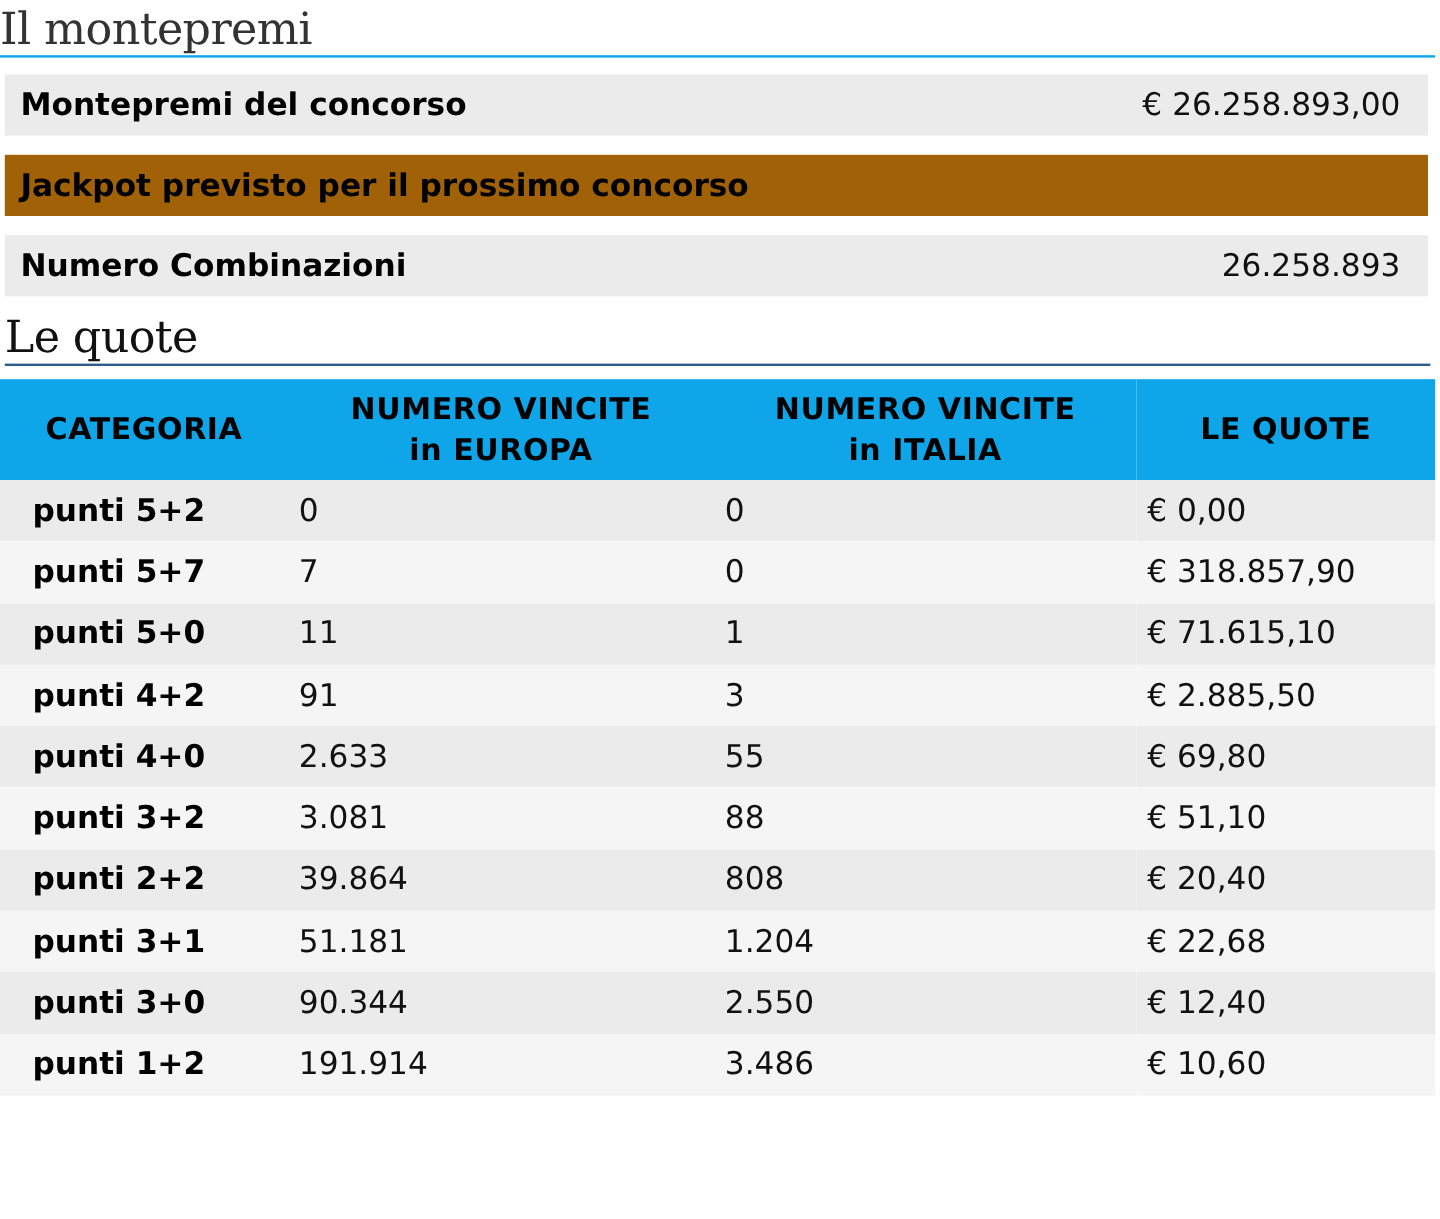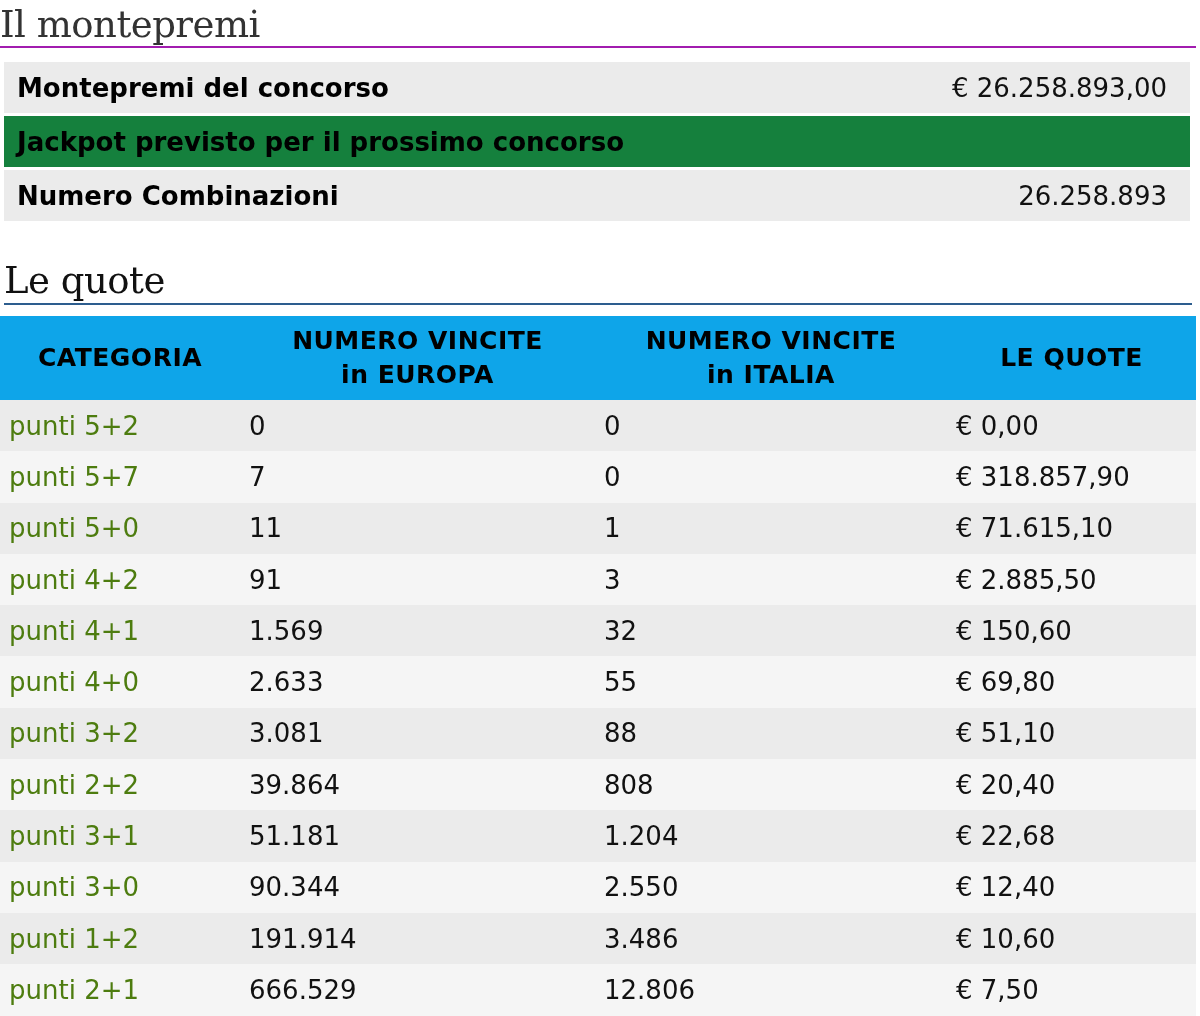--- a/index.html
+++ b/index.html
@@ -22,41 +22,41 @@
       line-height: 1;
       margin: 0;
       letter-spacing: -0.5px;
     }
     .title-1 {
       position: absolute;
       left: 0;
       top: 6px;
       width: 1196px;
       height: 42px;
-      border-bottom: 2px solid #a21caf;
+      border-bottom: 2px solid #0ea5e9;
       box-sizing: border-box;
     }
     .summary {
       position: absolute;
       left: 4px;
       top: 62px;
       width: 1186px;
     }
     .summary-row {
       display: flex;
       justify-content: space-between;
       align-items: center;
       height: 51px;
-      margin-bottom: 3px;
+      margin-bottom: 16px;
       padding: 0 23px 0 13px;
       box-sizing: border-box;
       font-size: 26px;
     }
     .summary-row.odd { background: #ebebeb; }
-    .summary-row.even { background: #15803d; }
+    .summary-row.even { background: #a16207; }
     .summary-row .label { font-weight: bold; }
     .summary-row .value { font-weight: normal; color: #111; }
 
     .title-2 {
       position: absolute;
       left: 4px;
       top: 262px;
       width: 1188px;
       height: 43px;
       border-bottom: 2px solid #2d5d8e;
@@ -91,23 +91,23 @@
     .quote-table tbody tr { height: 51.3px; }
     .quote-table tbody tr:nth-child(odd) { background: #ebebeb; }
     .quote-table tbody tr:nth-child(even) { background: #f5f5f5; }
     .quote-table td {
       font-size: 26px;
       padding: 0;
       white-space: nowrap;
       color: #111;
     }
     .quote-table td.cat {
-      font-weight: normal;
-      color: #4d7c0f;
-      padding-left: 9px;
+      font-weight: bold;
+      color: #000000;
+      padding-left: 27px;
     }
     .quote-table td.eu { padding-left: 9px; }
     .quote-table td.it { padding-left: 9px; }
     .quote-table td.quota { padding-left: 9px; }
   </style>
 </head>
 <body>
 
 <div class="title-1">
   <h2 class="section-title">Il montepremi</h2>
@@ -165,26 +165,20 @@
       <td class="it">1</td>
       <td class="quota">€ 71.615,10</td>
     </tr>
     <tr>
       <td class="cat">punti 4+2</td>
       <td class="eu">91</td>
       <td class="it">3</td>
       <td class="quota">€ 2.885,50</td>
     </tr>
     <tr>
-      <td class="cat">punti 4+1</td>
-      <td class="eu">1.569</td>
-      <td class="it">32</td>
-      <td class="quota">€ 150,60</td>
-    </tr>
-    <tr>
       <td class="cat">punti 4+0</td>
       <td class="eu">2.633</td>
       <td class="it">55</td>
       <td class="quota">€ 69,80</td>
     </tr>
     <tr>
       <td class="cat">punti 3+2</td>
       <td class="eu">3.081</td>
       <td class="it">88</td>
       <td class="quota">€ 51,10</td>
@@ -206,20 +200,14 @@
       <td class="eu">90.344</td>
       <td class="it">2.550</td>
       <td class="quota">€ 12,40</td>
     </tr>
     <tr>
       <td class="cat">punti 1+2</td>
       <td class="eu">191.914</td>
       <td class="it">3.486</td>
       <td class="quota">€ 10,60</td>
     </tr>
-    <tr>
-      <td class="cat">punti 2+1</td>
-      <td class="eu">666.529</td>
-      <td class="it">12.806</td>
-      <td class="quota">€ 7,50</td>
-    </tr>
   </tbody>
 </table>
 
 </body></html>

